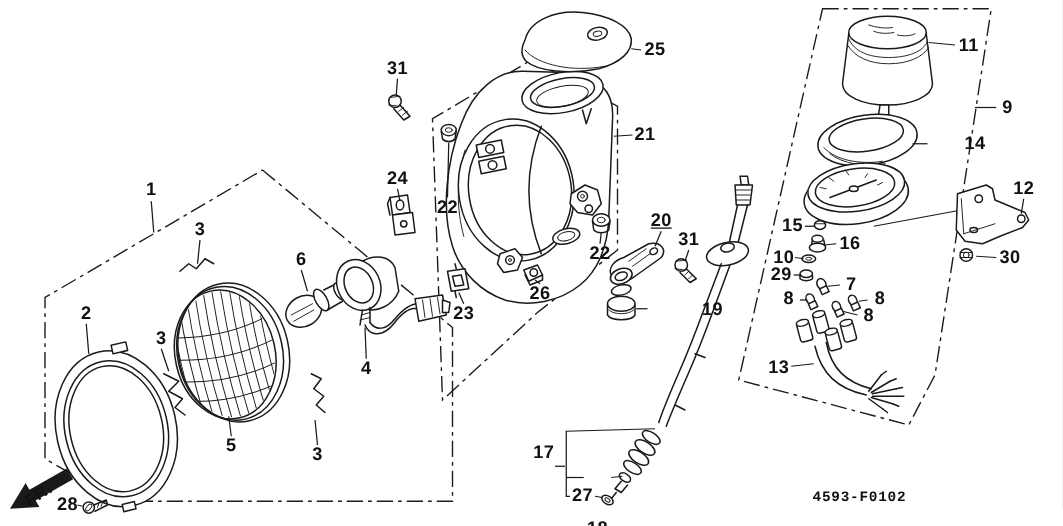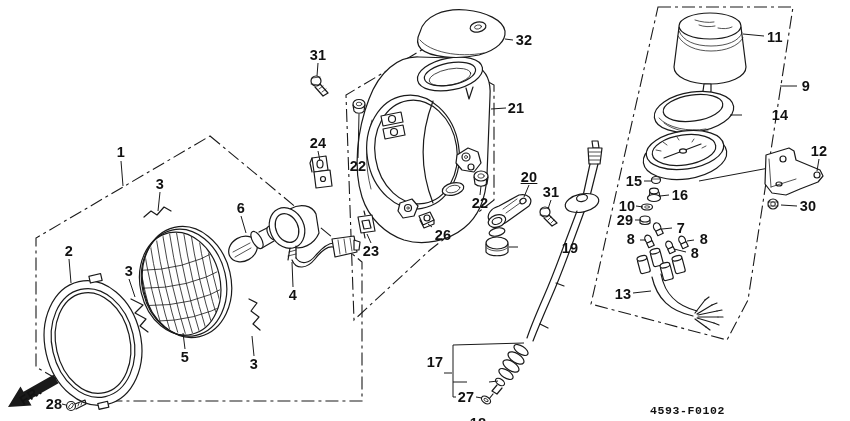--- a/index.html
+++ b/index.html
@@ -19,21 +19,21 @@
     position:absolute; transform:translate(-50%,-50%);
     font:bold 14.5px "Liberation Sans", sans-serif; color:#111;
     white-space:nowrap; letter-spacing:0.3px;
   }
   .fr-label {
     position:absolute; left:25px; top:393px;
     font:bold 13px "Liberation Sans", sans-serif; color:#111;
     transform:rotate(-33deg); transform-origin:left bottom; letter-spacing:1px;
   }
   .diagram-code {
-    position:absolute; left:650px; top:404px;
+    position:absolute; left:650px; top:392px;
     font:bold 11.5px "Liberation Mono", monospace; color:#111; letter-spacing:0.6px;
   }
 </style>
 </head>
 <body>
 
 <div class="stage" style="background: rgb(255, 255, 255); color: rgb(26, 26, 26);">
 
 <svg width="850" height="421" viewBox="0 0 850 421">
   <defs>
@@ -400,22 +400,22 @@
       <div class="part-label" style="left: 680px; top: 195px;">16</div>
       <div class="part-label" style="left: 435px; top: 362px;">17</div>
       <div class="part-label" style="left: 478px; top: 382px; margin-top: 41px;">18</div>
       <div class="part-label" style="left: 528px; top: 248px; margin-left: 42px;">19</div>
       <div class="part-label" style="left: 529px; top: 177px; text-decoration: underline;">20</div>
       <div class="part-label" style="left: 516px; top: 108px;">21</div>
       <div class="part-label" style="left: 358px; top: 166px;">22</div>
       <div class="part-label" style="left: 480px; top: 203px;">22</div>
       <div class="part-label" style="left: 371px; top: 251px;">23</div>
       <div class="part-label" style="left: 318px; top: 143px;">24</div>
-      <div class="part-label" style="left: 524px; top: 40px;">32</div>
-      <div class="part-label" style="left: 432px; top: 235px; margin-left: 11px;">26</div>
+      <div class="part-label" style="left: 524px; top: 40px;">25</div>
+      <div class="part-label" style="left: 432px; top: 235px;">26</div>
       <div class="part-label" style="left: 466px; top: 397px;">27</div>
       <div class="part-label" style="left: 54px; top: 404px;">28</div>
       <div class="part-label" style="left: 625px; top: 220px;">29</div>
       <div class="part-label" style="left: 808px; top: 206px;">30</div>
       <div class="part-label" style="left: 318px; top: 55px;">31</div>
       <div class="part-label" style="left: 551px; top: 192px;">31</div>
     </div>
 
 <span class="fr-label">FR.</span>
 

